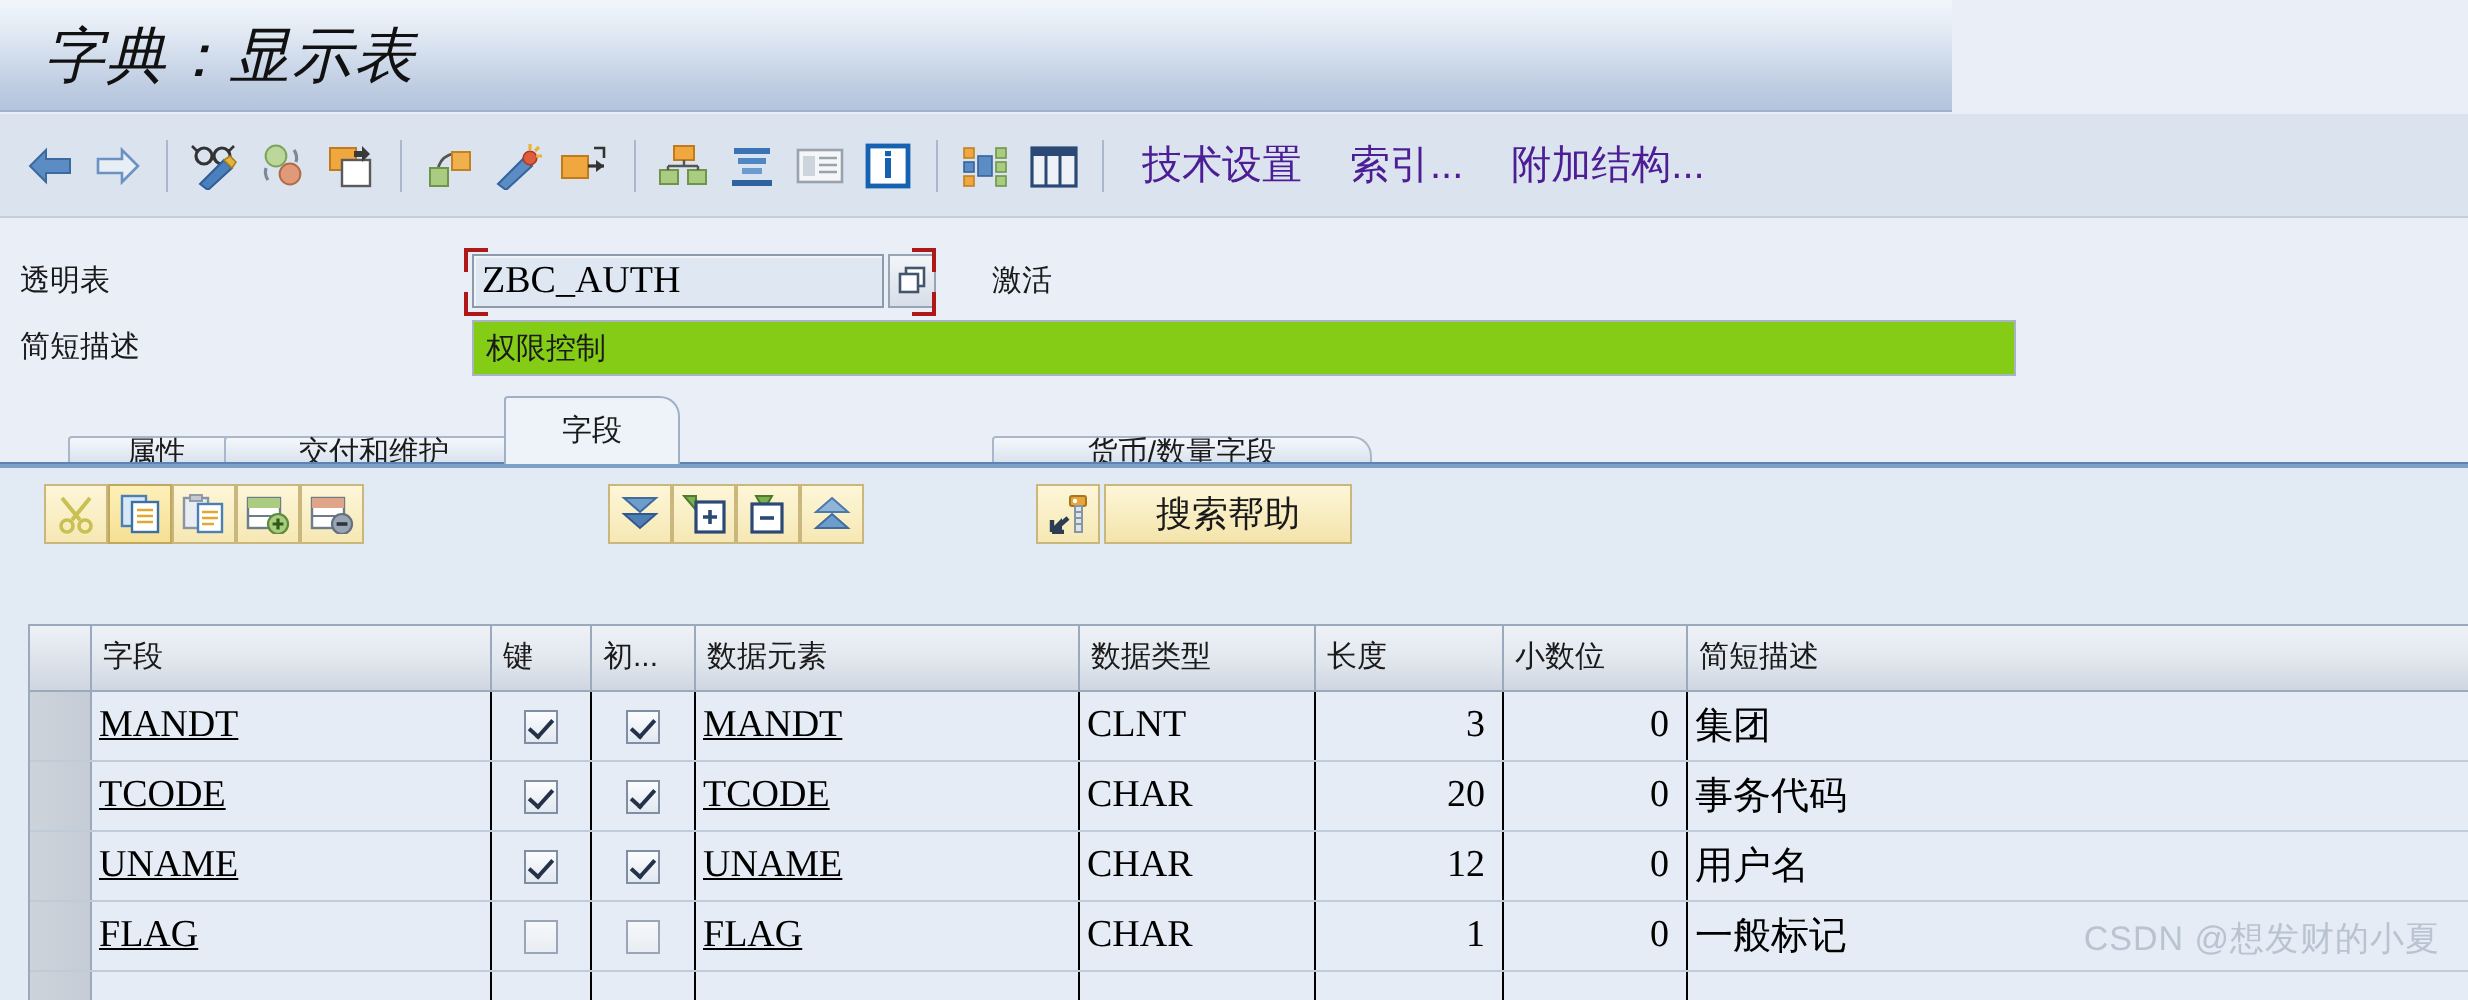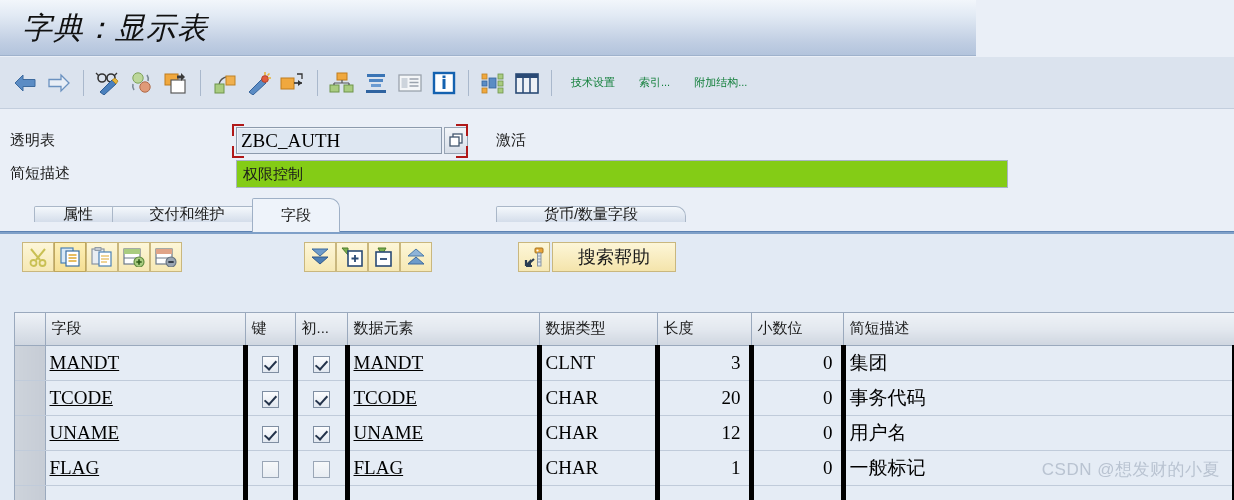--- a/index.html
+++ b/index.html
@@ -69,22 +69,22 @@
     flex: none;
   }
   .tb-sep {
     width: 1px;
     height: 26px;
     background: #a9b8cc;
     margin: 0 7px;
     flex: none;
   }
   .tb-label {
-    font-size: 11px;
-    color: #15803d;
+    font-size: 20px;
+    color: #4c1d95;
     padding: 3px 10px;
     margin: 0 2px;
     white-space: nowrap;
     flex: none;
   }
 
   
   .formarea {
     position: absolute;
     left: 0; top: 110px;
@@ -172,21 +172,21 @@
 
   
   .tabstrip {
     position: absolute;
     left: 0; top: 198px;
     width: 1234px;
     height: 34px;
   }
   .tab {
     position: absolute;
-    top: 8px;
+    top: 20px;
     height: 16px;
     box-sizing: border-box;
     display: flex;
     align-items: center;
     justify-content: center;
     font-size: 15px;
     color: #1a1a1a;
     white-space: nowrap;
     background: linear-gradient(to bottom,#f4f8fc,#d4ddea);
     border: 1px solid #aab7c8;
@@ -288,21 +288,21 @@
     font-weight: normal;
     font-size: 15px;
     color: #1a1a1a;
     text-align: left;
     padding: 0 6px;
     box-sizing: border-box;
     white-space: nowrap;
   }
   .grid td {
     height: 35px;
-    border-right: 5px solid #000000;
+    border-right: 1px solid #000000;
     border-bottom: 1px solid #c0cbda;
     font-family: "Liberation Serif", serif;
     font-size: 19px;
     color: #000;
     padding: 0 6px;
     box-sizing: border-box;
     background: #e5ecf5;
     white-space: nowrap;
     vertical-align: middle;
   }

